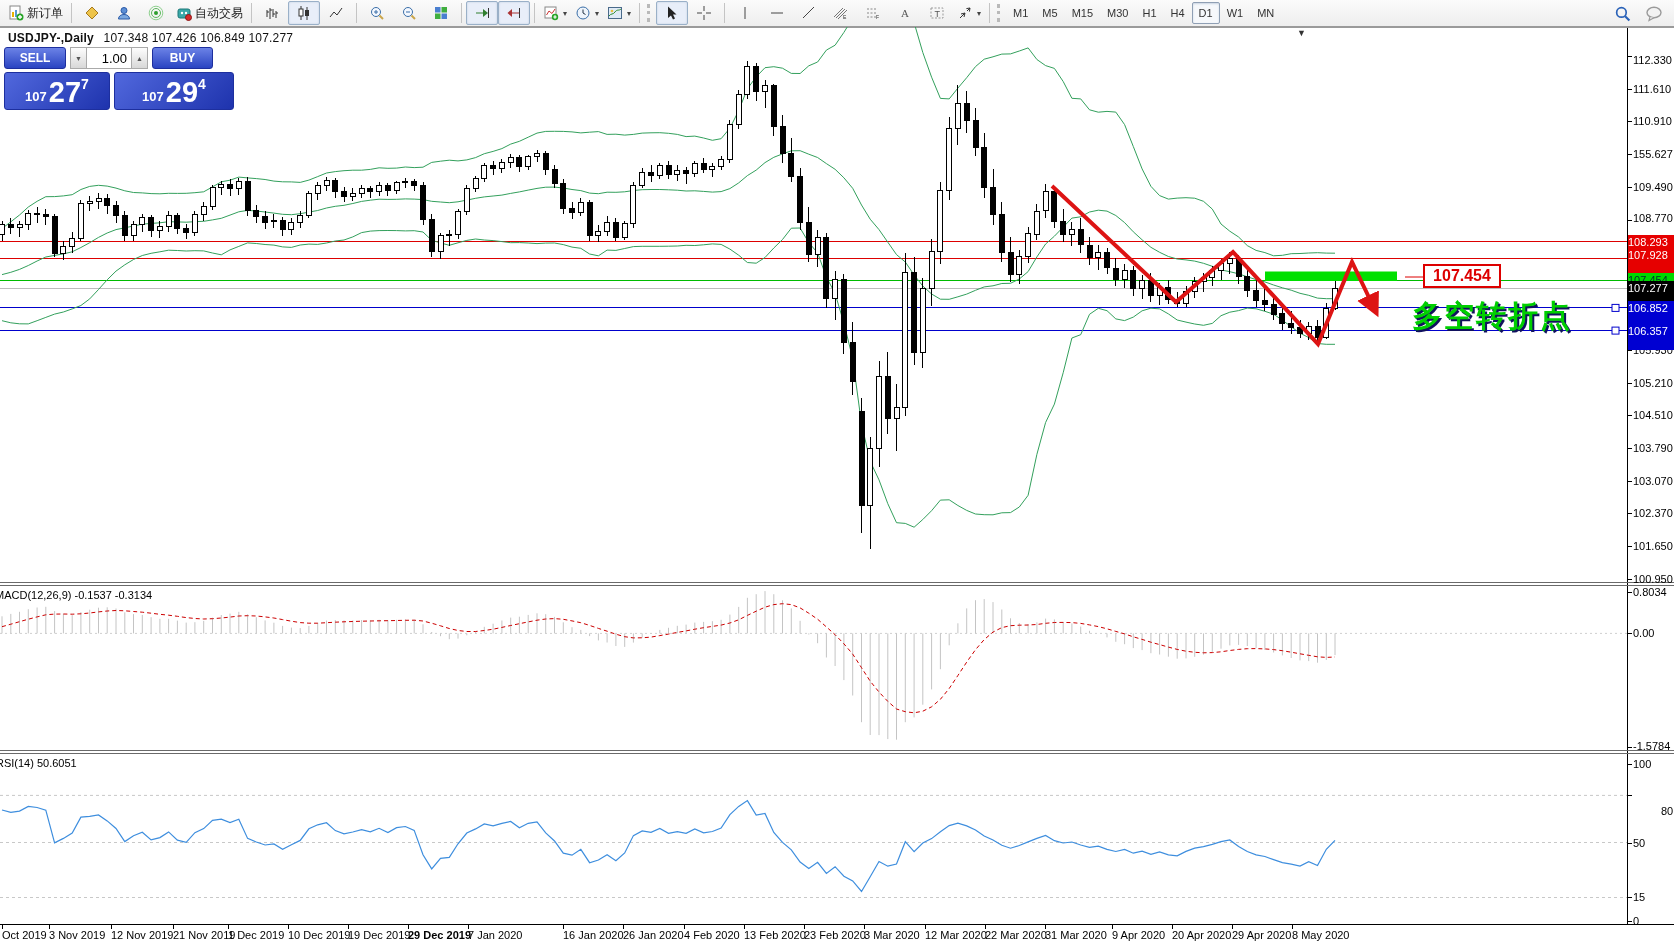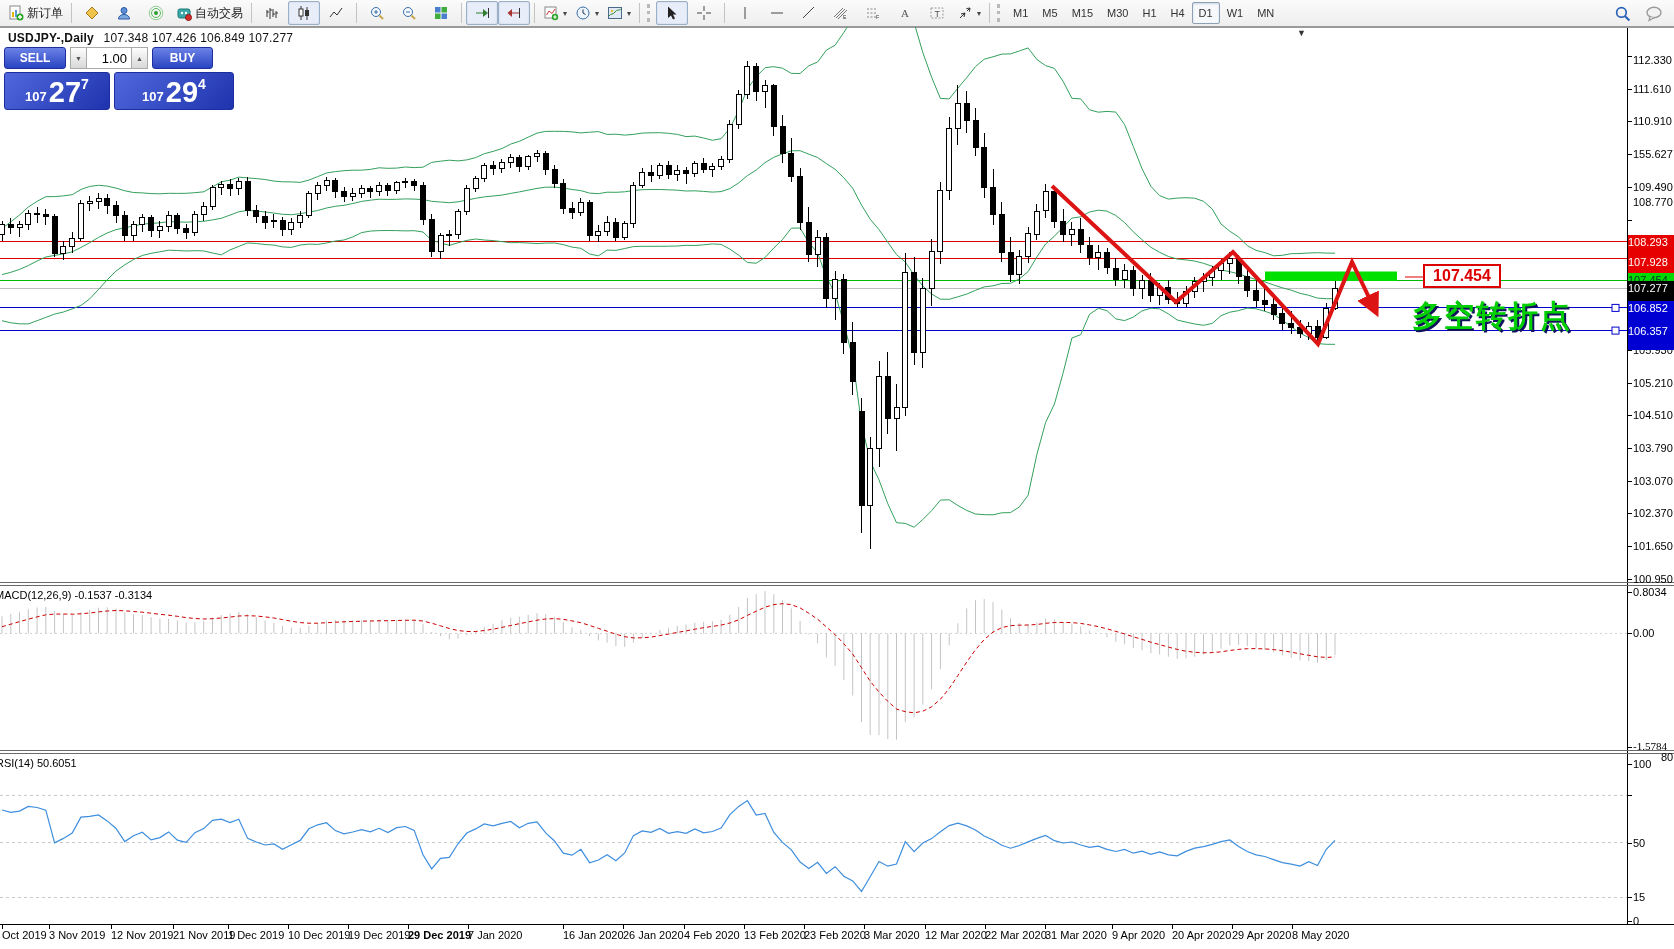--- a/index.html
+++ b/index.html
@@ -813,33 +813,33 @@
 
 <div class="pane-label" style="left:-5px;top:589px">MACD(12,26,9) -0.1537 -0.3134</div>
 <div class="pane-label" style="left:-4px;top:757px">RSI(14) 50.6051</div>
 
 <div id="labels-holder">
     <div class="ax" style="top: 54px;">112.330</div>
     <div class="ax" style="top: 83px;">111.610</div>
     <div class="ax" style="top: 115px;">110.910</div>
     <div class="ax" style="top: 148px;">155.627</div>
     <div class="ax" style="top: 181px;">109.490</div>
-    <div class="ax" style="top: 196px;">108.770</div>
+    <div class="ax" style="top: 212px;">108.770</div>
     <div class="ax" style="top: 247px;">108.050</div>
     <div class="ax" style="top: 312px; margin-left: 8px;">106.630</div>
     <div class="ax" style="top: 344px;">105.930</div>
     <div class="ax" style="top: 377px;">105.210</div>
     <div class="ax" style="top: 409px;">104.510</div>
     <div class="ax" style="top: 442px;">103.790</div>
     <div class="ax" style="top: 475px;">103.070</div>
     <div class="ax" style="top: 507px;">102.370</div>
     <div class="ax" style="top: 540px;">101.650</div>
     <div class="ax" style="top: 573px;">100.950</div>
     <div class="ax-hi" style="top: 235px; background: rgb(230, 0, 0); color: rgb(255, 255, 255);">108.293</div>
-    <div class="ax-hi" style="top: 255px; background: rgb(230, 0, 0); color: rgb(255, 255, 255);">107.928</div>
+    <div class="ax-hi" style="top: 248px; background: rgb(230, 0, 0); color: rgb(255, 255, 255);">107.928</div>
     <div class="ax-hi" style="top: 273px; background: rgb(0, 217, 0); color: rgb(0, 49, 42);">107.454</div>
     <div class="ax-hi" style="top: 281px; background: rgb(0, 0, 0); color: rgb(255, 255, 255);">107.277</div>
     <div class="ax-hi" style="top: 301px; background: rgb(0, 0, 210); color: rgb(255, 255, 255);">106.852</div>
     <div class="ax-hi" style="top: 324px; background: rgb(0, 0, 210); color: rgb(255, 255, 255);">106.357</div>
     <div class="t-lab" style="left: 2px;">Oct 2019</div>
     <div class="t-lab" style="left: 49px;">3 Nov 2019</div>
     <div class="t-lab" style="left: 111px;">12 Nov 2019</div>
     <div class="t-lab" style="left: 173px;">21 Nov 2019</div>
     <div class="t-lab" style="left: 228px;">1 Dec 2019</div>
     <div class="t-lab" style="left: 288px;">10 Dec 2019</div>
@@ -854,23 +854,23 @@
     <div class="t-lab" style="left: 864px;">3 Mar 2020</div>
     <div class="t-lab" style="left: 925px;">12 Mar 2020</div>
     <div class="t-lab" style="left: 985px;">22 Mar 2020</div>
     <div class="t-lab" style="left: 1045px;">31 Mar 2020</div>
     <div class="t-lab" style="left: 1112px;">9 Apr 2020</div>
     <div class="t-lab" style="left: 1172px;">20 Apr 2020</div>
     <div class="t-lab" style="left: 1232px;">29 Apr 2020</div>
     <div class="t-lab" style="left: 1292px;">8 May 2020</div>
     <div class="ax" style="top: 586px;">0.8034</div>
     <div class="ax" style="top: 627px;">0.00</div>
-    <div class="ax" style="top: 740px; font-family: Liberation Serif, serif;">-1.5784</div>
+    <div class="ax" style="top: 740px;">-1.5784</div>
     <div class="ax" style="top: 758px;">100</div>
-    <div class="ax" style="top: 751px; padding-left: 28px;">80</div>
+    <div class="ax" style="top: 805px; padding-left: 28px;">80</div>
     <div class="ax" style="top: 837px;">50</div>
     <div class="ax" style="top: 891px;">15</div>
     <div class="ax" style="top: 915px;">0</div>
   </div>
 
 <div class="ocp">
   <div class="ocp-row1">
     <div class="btn-blue" style="width:60px">
       <span>SELL</span>
     </div>

